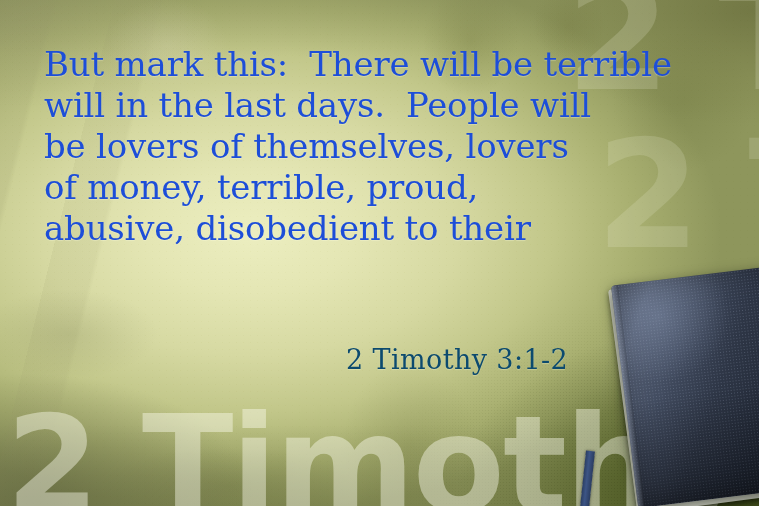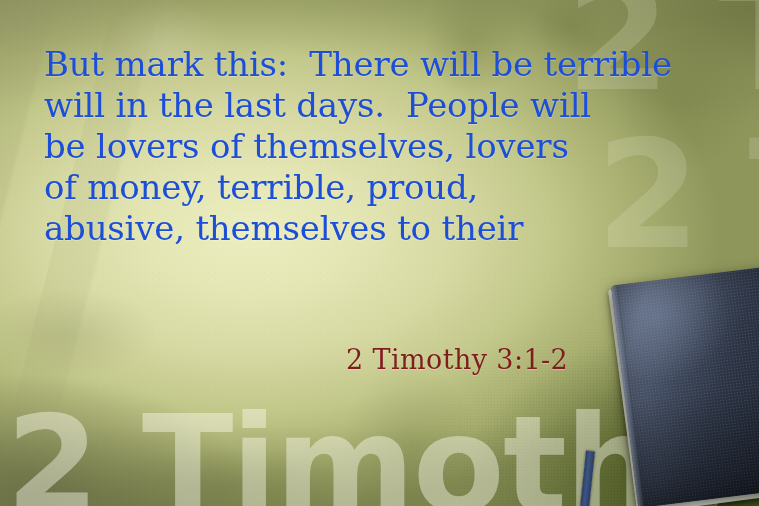--- a/index.html
+++ b/index.html
@@ -124,21 +124,21 @@
     text-shadow: 0 1px 1px rgba(255,255,230,0.30);
   }
 
   
   #citation {
     position: absolute;
     left: 346px;
     top: 344px;
     font-family: "DejaVu Serif", "Liberation Serif", serif;
     font-size: 27px;
-    color: #7f1d1d;
+    color: #0c4a6e;
     letter-spacing: 0.4px;
     text-shadow: 0 1px 1px rgba(255,255,230,0.28);
   }
 
   
   #book-group {
     position: absolute;
     left: 540px;
     top: 255px;
     width: 219px;
@@ -250,18 +250,18 @@
       <div id="book-sheen"></div>
       <div id="book-spine-edge"></div>
     </div>
   </div>
 
   <div id="verse-block">
     <div class="verse-line">But mark this:  There will be terrible</div>
     <div class="verse-line">will in the last days.  People will</div>
     <div class="verse-line">be lovers of themselves, lovers</div>
     <div class="verse-line">of money, terrible, proud,</div>
-    <div class="verse-line">abusive, themselves to their</div>
+    <div class="verse-line">abusive, disobedient to their</div>
   </div>
 
   <div id="citation">2 Timothy 3:1-2</div>
 
 </div>
 
 </body></html>

